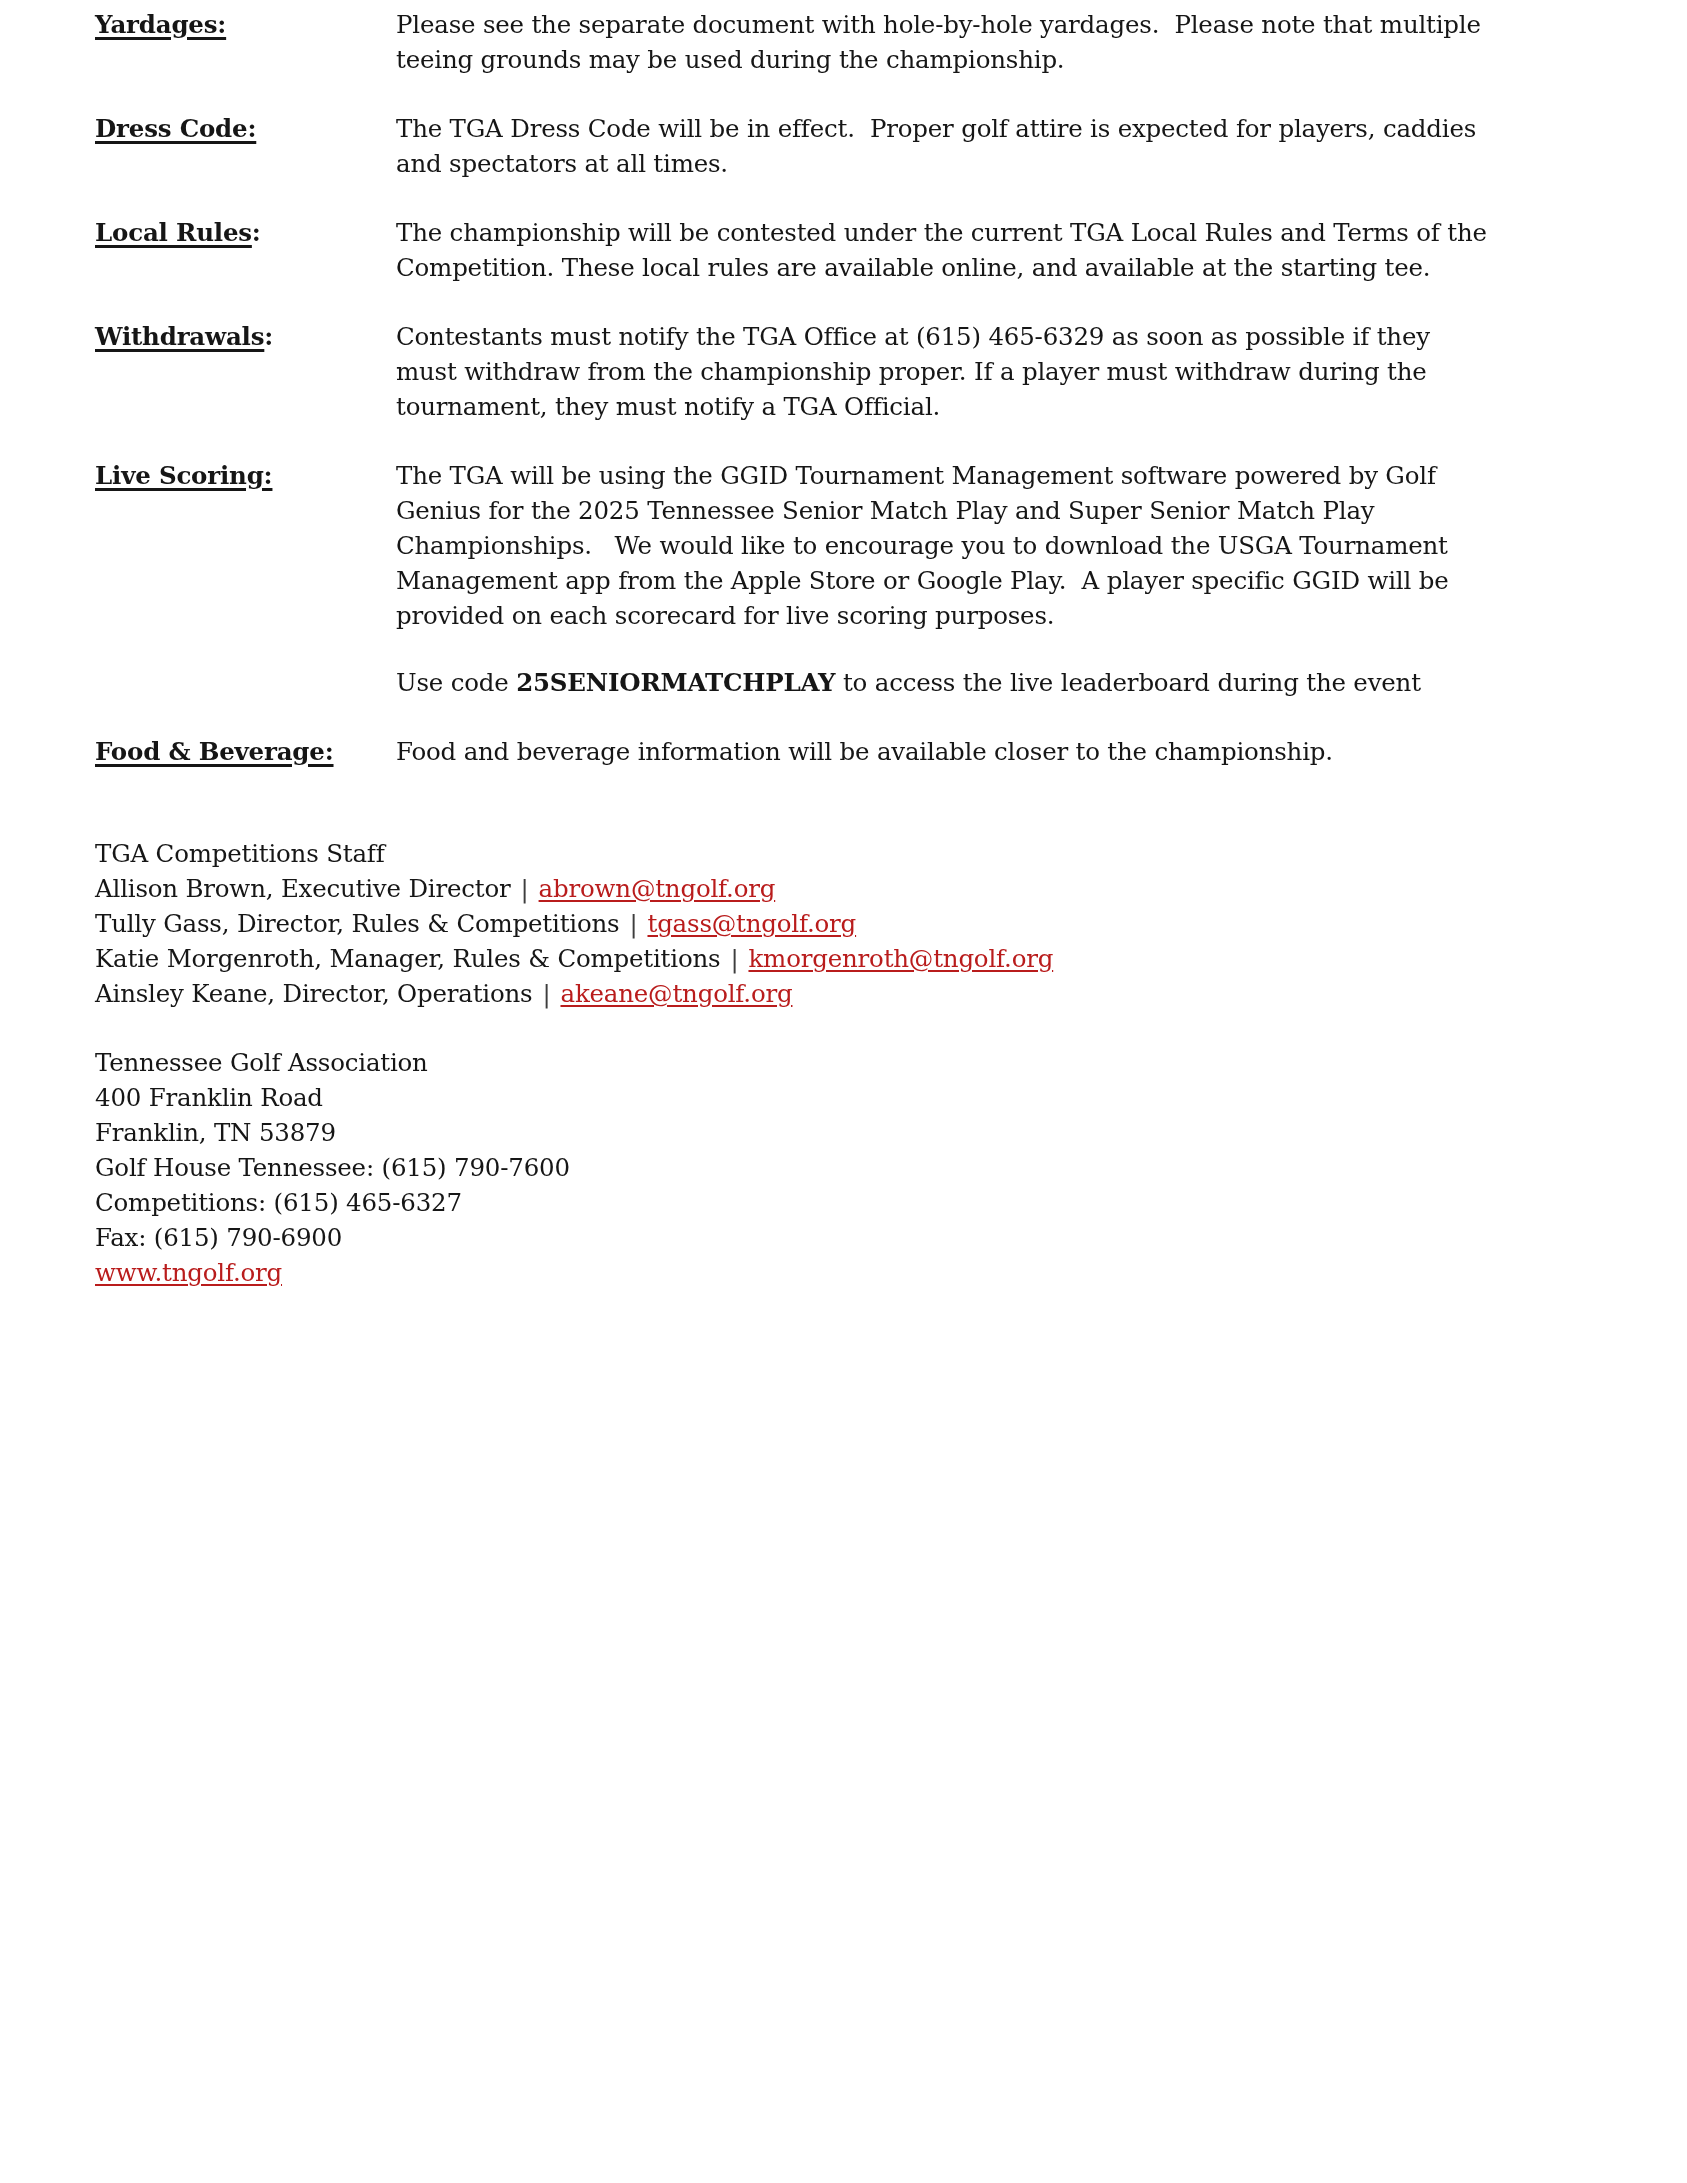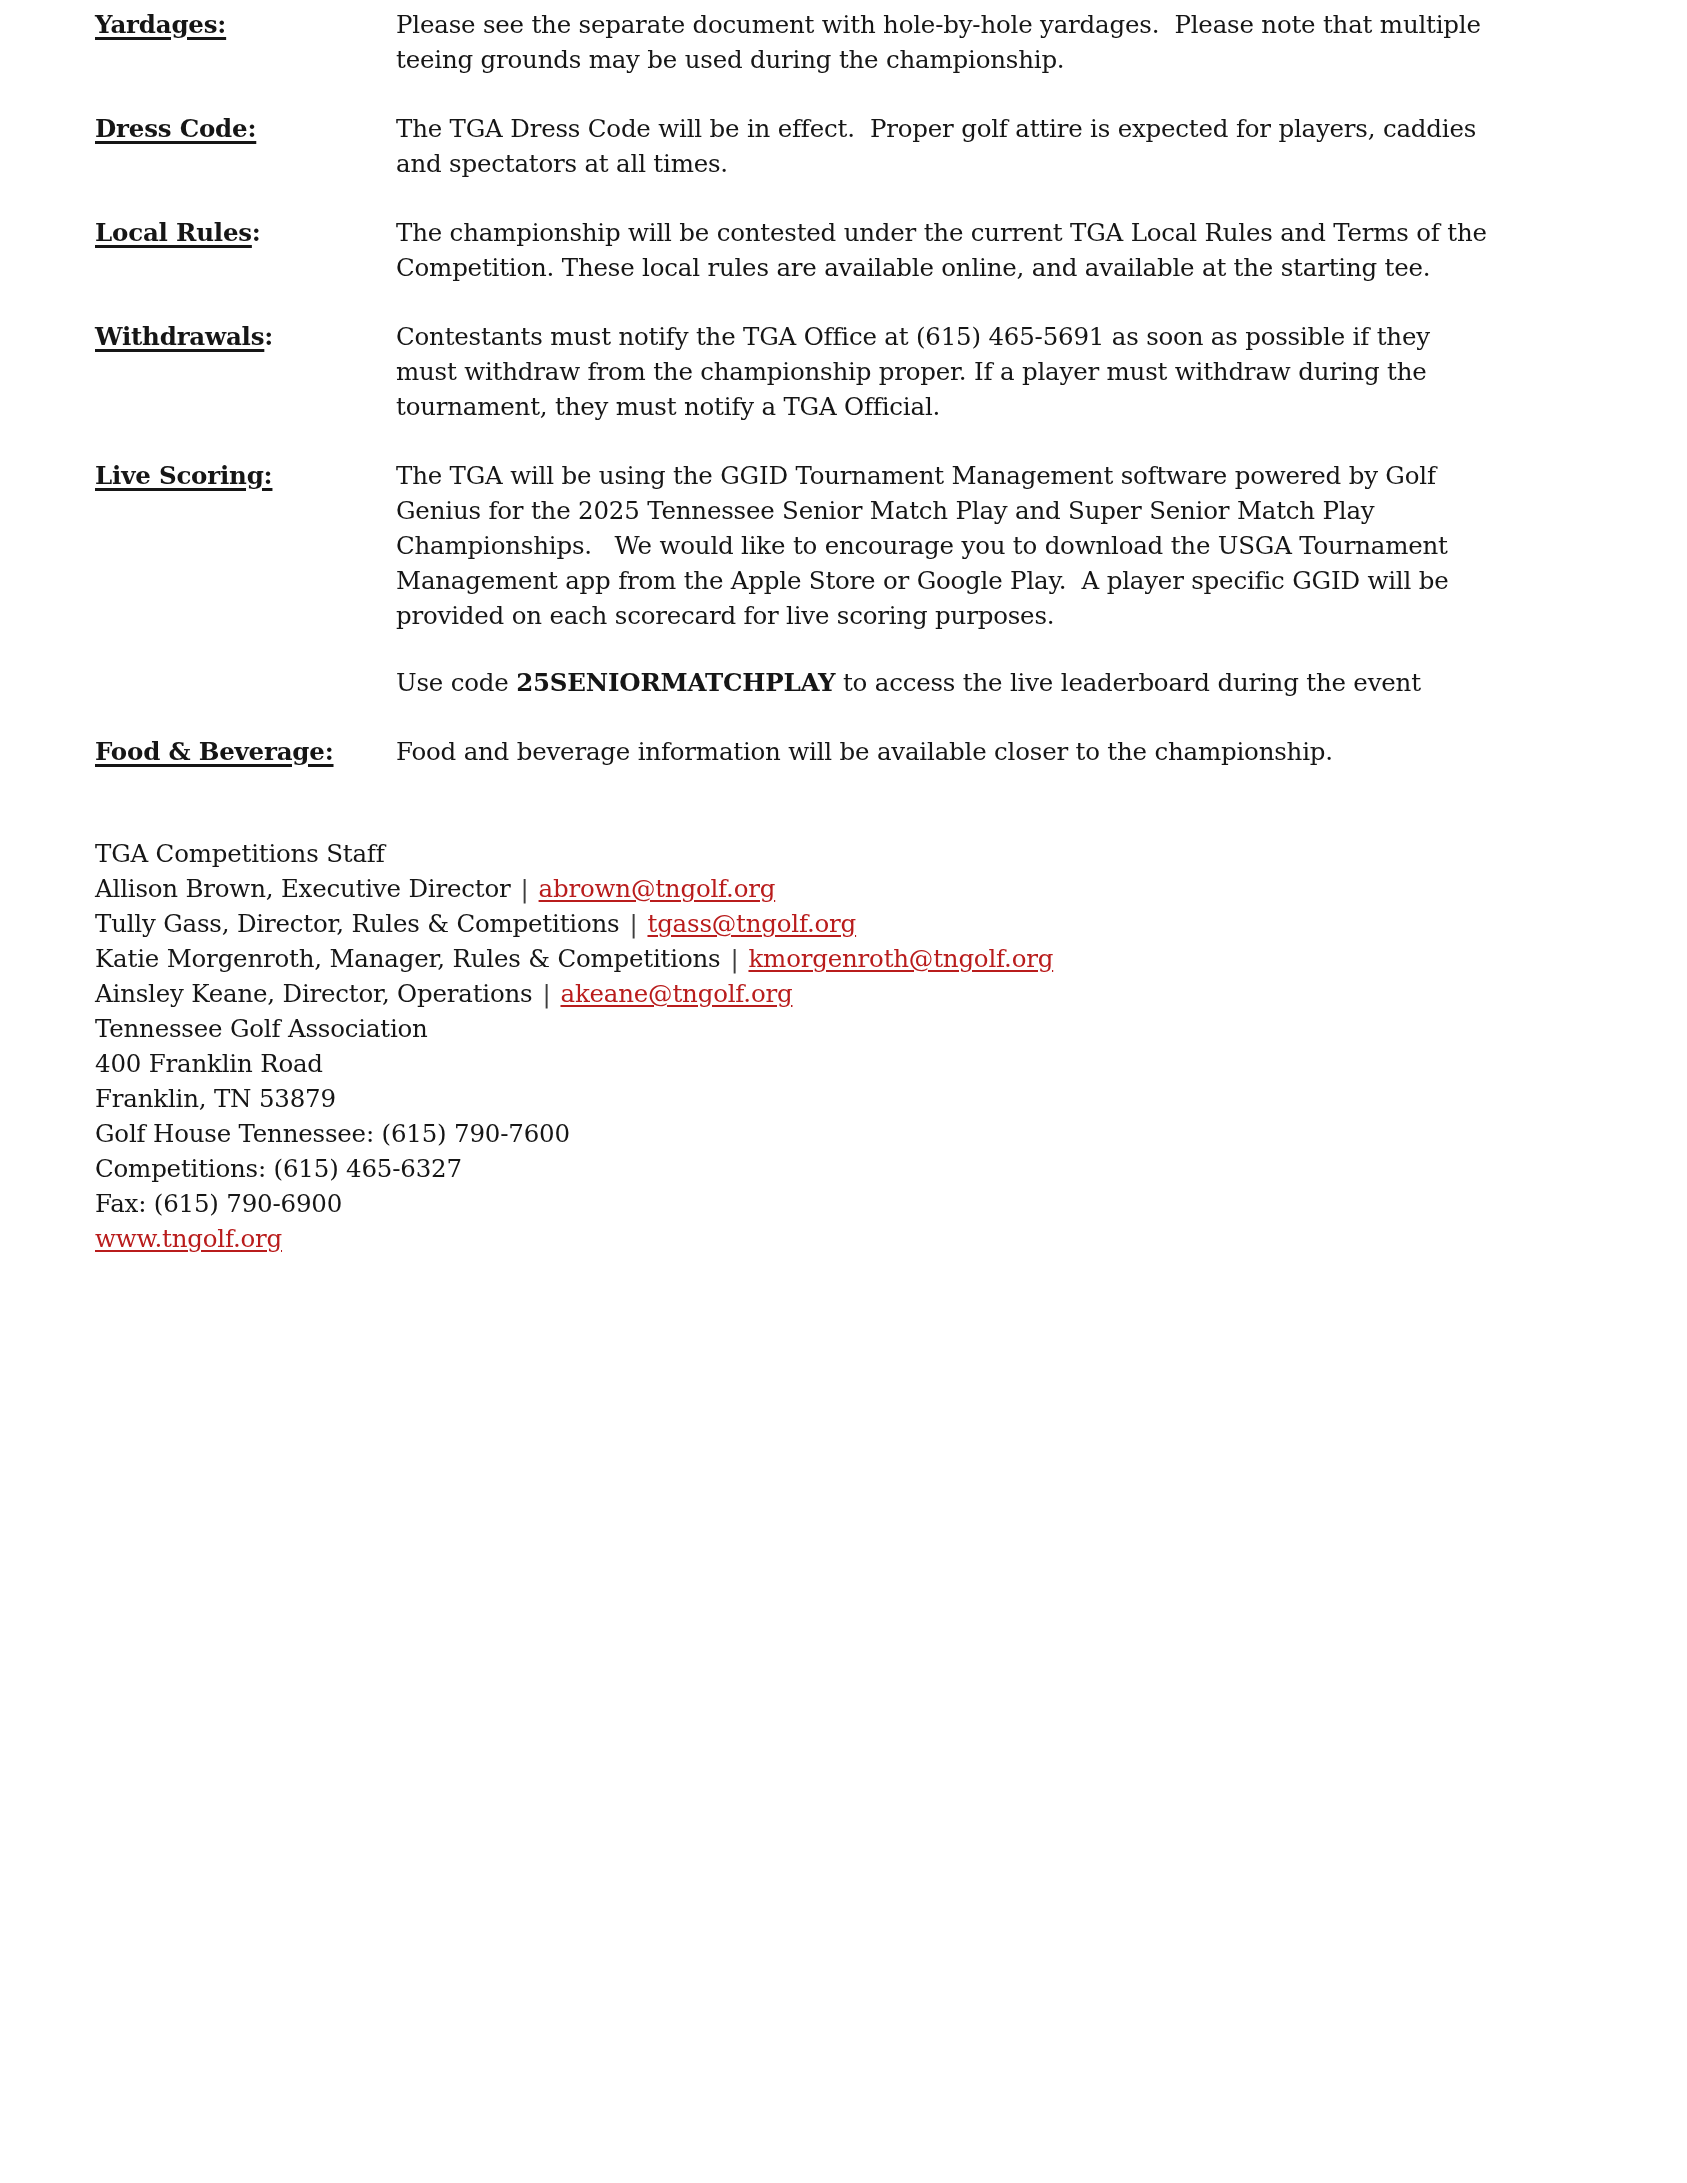--- a/index.html
+++ b/index.html
@@ -17,21 +17,21 @@
     overflow:hidden;
   }
   .section{display:flex;margin-bottom:34px;}
   .label{flex:0 0 301px;font-weight:bold;}
   .ul{text-decoration:underline;text-decoration-thickness:2.5px;text-underline-offset:4.2px;}
   .sbody{flex:1;}
   .line{white-space:pre;}
   .use-code{margin:32px 0 0 0;white-space:pre;}
   b{font-weight:bold;}
   .staff-block{margin-top:67px;}
-  .assoc-block{}
+  .assoc-block{margin-top:34px;}
   .block-heading{font-weight:normal;}
   a.link{color:#b91c1c;text-decoration:underline;text-decoration-thickness:1.7px;text-underline-offset:3.4px;cursor:pointer;}
   .sep{color:#3d3d3d;margin:0 10px;}
 </style>
 </head>
 <body>
 
 <div class="page">
 
   <div class="section">
@@ -54,21 +54,21 @@
     <div class="label"><span class="ul">Local Rules</span><span>:</span></div>
     <div class="sbody">
       <div class="line">The championship will be contested under the current TGA Local Rules and Terms of the</div>
       <div class="line">Competition. These local rules are available online, and available at the starting tee.</div>
     </div>
   </div>
 
   <div class="section">
     <div class="label"><span class="ul">Withdrawals</span><span>:</span></div>
     <div class="sbody">
-      <div class="line">Contestants must notify the TGA Office at (615) 465-5691 as soon as possible if they</div>
+      <div class="line">Contestants must notify the TGA Office at (615) 465-6329 as soon as possible if they</div>
       <div class="line">must withdraw from the championship proper. If a player must withdraw during the</div>
       <div class="line">tournament, they must notify a TGA Official.</div>
     </div>
   </div>
 
   <div class="section">
     <div class="label"><span class="ul">Live Scoring:</span><span></span></div>
     <div class="sbody">
       <div class="line">The TGA will be using the GGID Tournament Management software powered by Golf</div>
       <div class="line">Genius for the 2025 Tennessee Senior Match Play and Super Senior Match Play</div>

